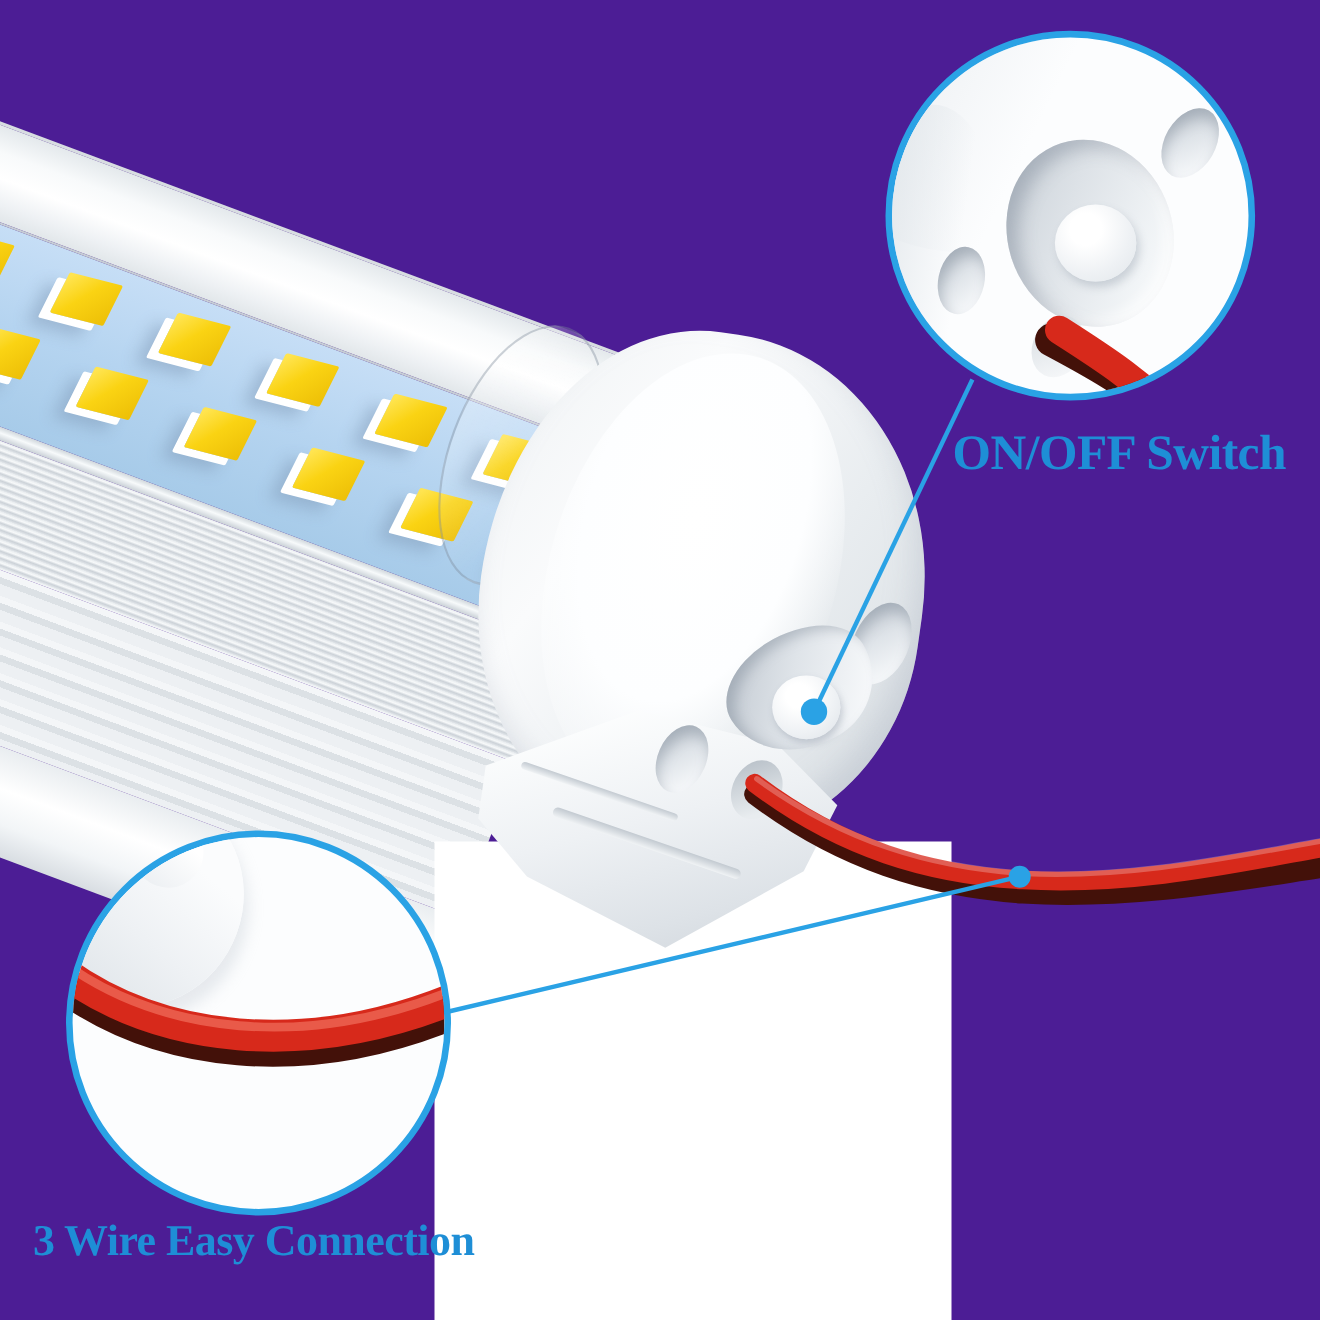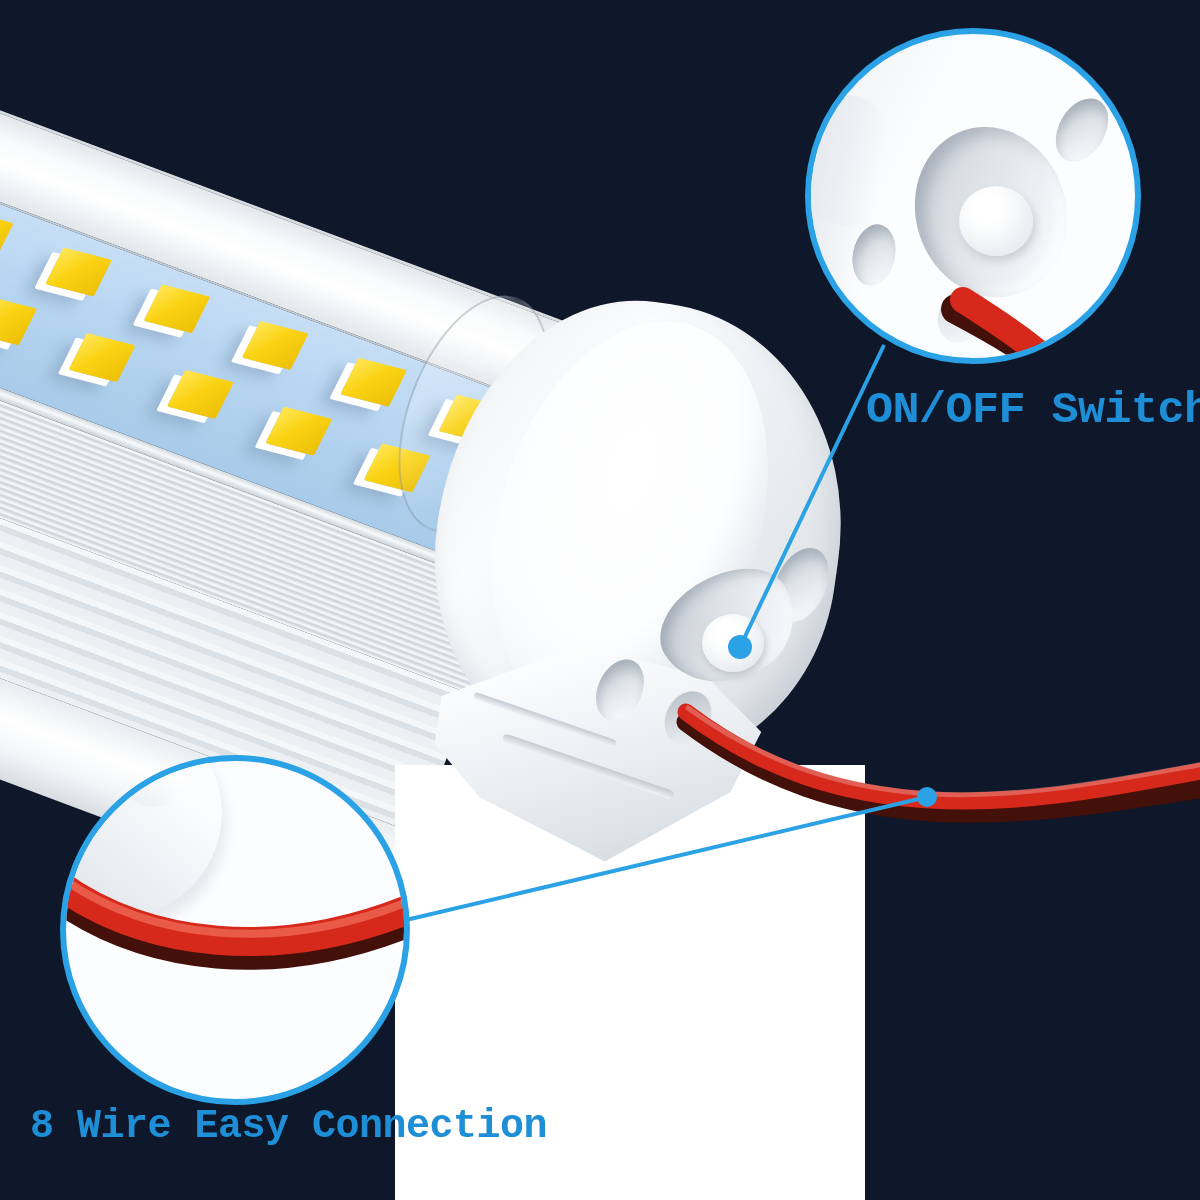--- a/index.html
+++ b/index.html
@@ -1,19 +1,19 @@
 <!DOCTYPE html>
 <html style="--label-blue: #1e8ed6; --callout-blue: #2aa2e5; --wire-red: #d7291b; --wire-dark: #431109; --led-yellow: #fad313; --strip-blue: #b5d4f0;"><head>
 <meta charset="utf-8">
 <style>
   html,body{margin:0;padding:0;background:#fff;}
   *{box-sizing:border-box;}
   #stage{
-    position:relative;width:1200px;height:1200px;background:#0f172a;
-    overflow:hidden;font-family:Liberation Mono, monospace;
+    position:relative;width:1200px;height:1200px;background:#4c1d95;
+    overflow:hidden;font-family:Liberation Serif, serif;
   }
   
   #bar{
     position:absolute;left:-70px;top:84px;width:720px;height:632px;
     transform:rotate(20.5deg);transform-origin:0 0;z-index:1;
   }
   .tube{height:86px;border-top:3px solid #d8dde1;
     background:linear-gradient(180deg,#e4e9ec 0%,#f8fafb 28%,#ffffff 55%,#eef1f4 82%,#e2e7ea 100%);}
   .strip{position:relative;height:174px;overflow:hidden;border-top:2px solid #c6cdd4;
     background:linear-gradient(180deg,#c6def6 0%,#b5d4f0 48%,#a7cbe9 100%);}
@@ -169,15 +169,15 @@
     <div class="inner cB-wedge"></div>
     <div class="inner cB-wedge-step"></div>
     <svg width="338" height="338" style="position:absolute;left:0;top:0">
       <path d="M -8 134 C 80 198, 210 214, 346 158" fill="none" style="stroke:var(--wire-dark)" stroke-width="33" stroke-linecap="round"></path>
       <path d="M -8 123 C 80 186, 210 202, 346 147" fill="none" style="stroke:var(--wire-red)" stroke-width="29" stroke-linecap="round"></path>
       <path d="M -6 116 C 82 178, 210 194, 344 140" fill="none" stroke="rgba(255,150,130,.45)" stroke-width="8" stroke-linecap="round"></path>
     </svg>
   </div>
 
   <div class="blue-label" id="label-switch">ON/OFF Switch</div>
-  <div class="blue-label" id="label-wire">8 Wire Easy Connection</div>
+  <div class="blue-label" id="label-wire">3 Wire Easy Connection</div>
 
 </div>
 
 </body></html>

